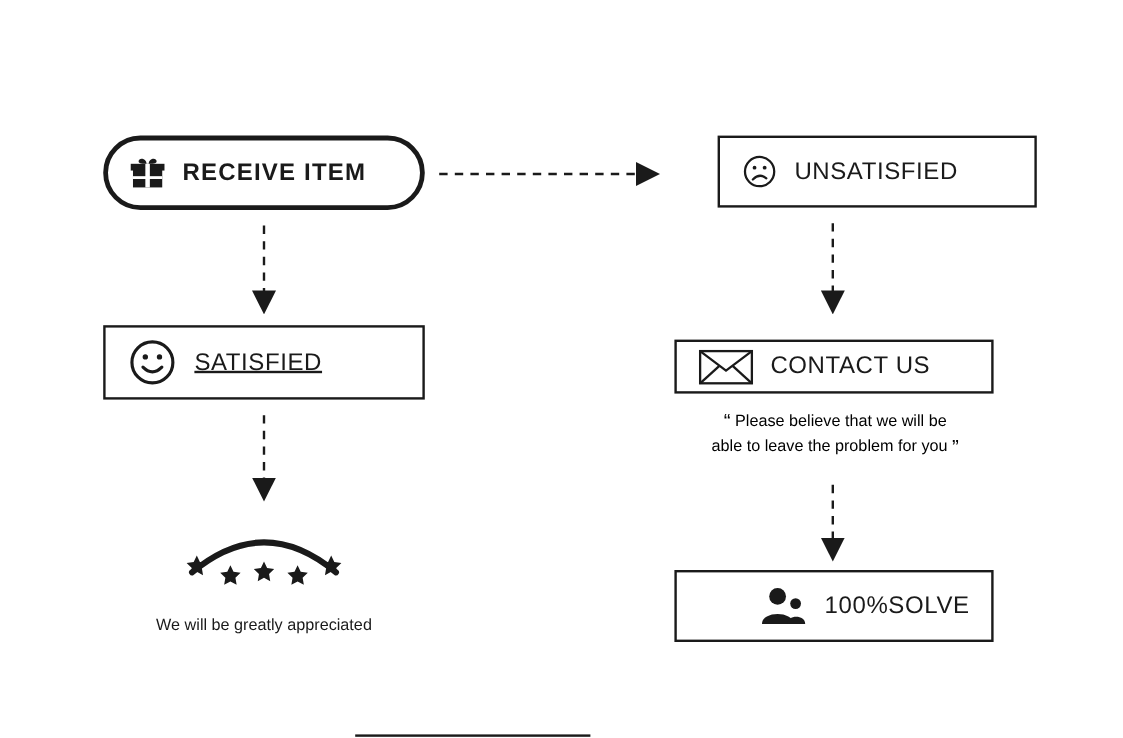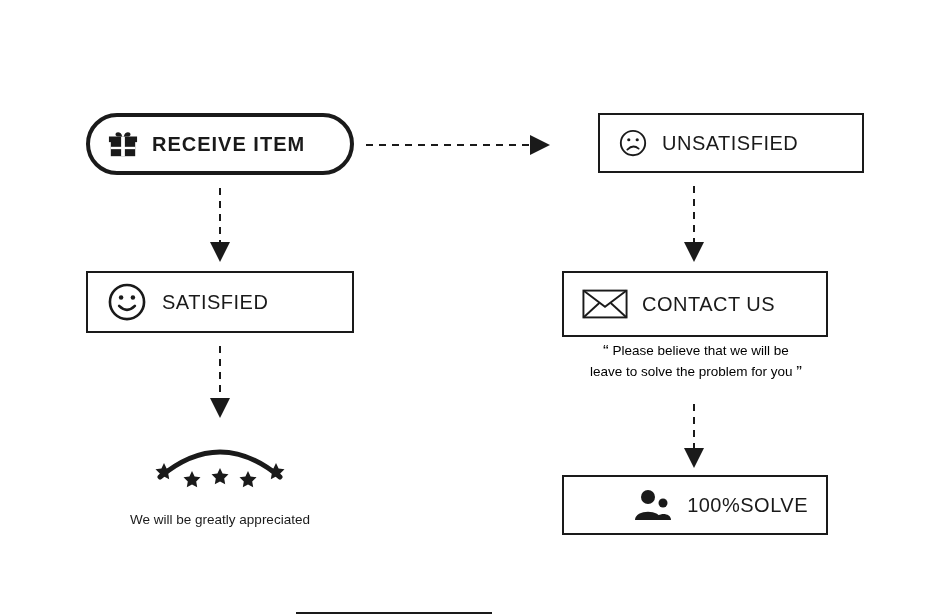--- a/index.html
+++ b/index.html
@@ -58,24 +58,24 @@
   }
 
   
   #node-receive {
     left: 86px;  top: 113px;  width: 268px; height: 62px; border-radius: 31px;
   }
   #node-unsatisfied {
     left: 562px; top: 113px;  width: 266px; height: 60px; margin-left: 36px;
   }
   #node-satisfied {
-    left: 86px;  top: 271px;  width: 268px; height: 62px;
+    left: 86px;  top: 271px;  width: 268px; height: 62px; text-decoration: underline;
   }
   #node-contact {
-    left: 562px; top: 271px;  width: 266px; height: 66px;
+    left: 562px; top: 283px;  width: 266px; height: 45px;
   }
   #node-solve {
     left: 562px; top: 475px;  width: 266px; height: 60px; justify-content: flex-end;
   }
 
   .quote {
     position: absolute;
     left: 560px;
     top: 341px;
     width: 272px;
@@ -192,21 +192,21 @@
         <circle cx="30" cy="15" r="4.5" fill="#1a1a1a"></circle>
         <path d="M23 32 C23 24, 38 24, 38 32 Z" fill="#1a1a1a"></path>
       </svg>
     </span>
     <span class="label">100%SOLVE</span>
   </div>
 
   <div class="quote">
     <span class="qm">“</span>
     <span>Please believe that we will be</span><br>
-    <span>leave to solve the problem for you</span>
+    <span>able to leave the problem for you</span>
     <span class="qm">”</span>
   </div>
 
   <div class="stars-block">
     <span class="icon" style="display:inline-block;">
       <svg width="140" height="64" viewBox="0 0 140 64" aria-hidden="true">
         <path d="M10 52 Q70 2 130 52" fill="none" stroke="#1a1a1a" stroke-width="5" stroke-linecap="round"></path>
         <g fill="#1a1a1a">
           <path d="M14 38 l2.6 5.4 5.9 .8 -4.3 4.2 1 5.9 -5.2 -2.8 -5.2 2.8 1 -5.9 -4.3 -4.2 5.9 -.8 z"></path>
           <path d="M42 46 l2.6 5.4 5.9 .8 -4.3 4.2 1 5.9 -5.2 -2.8 -5.2 2.8 1 -5.9 -4.3 -4.2 5.9 -.8 z"></path>

